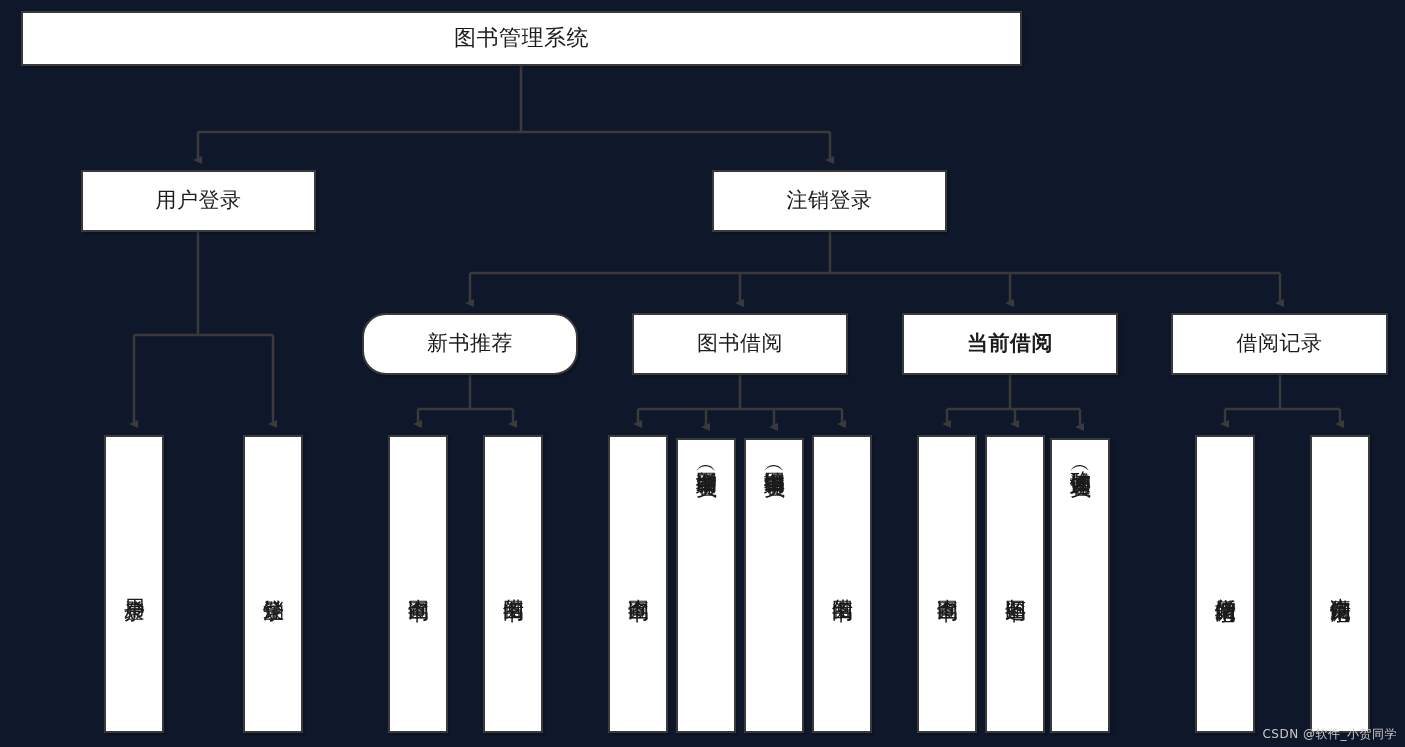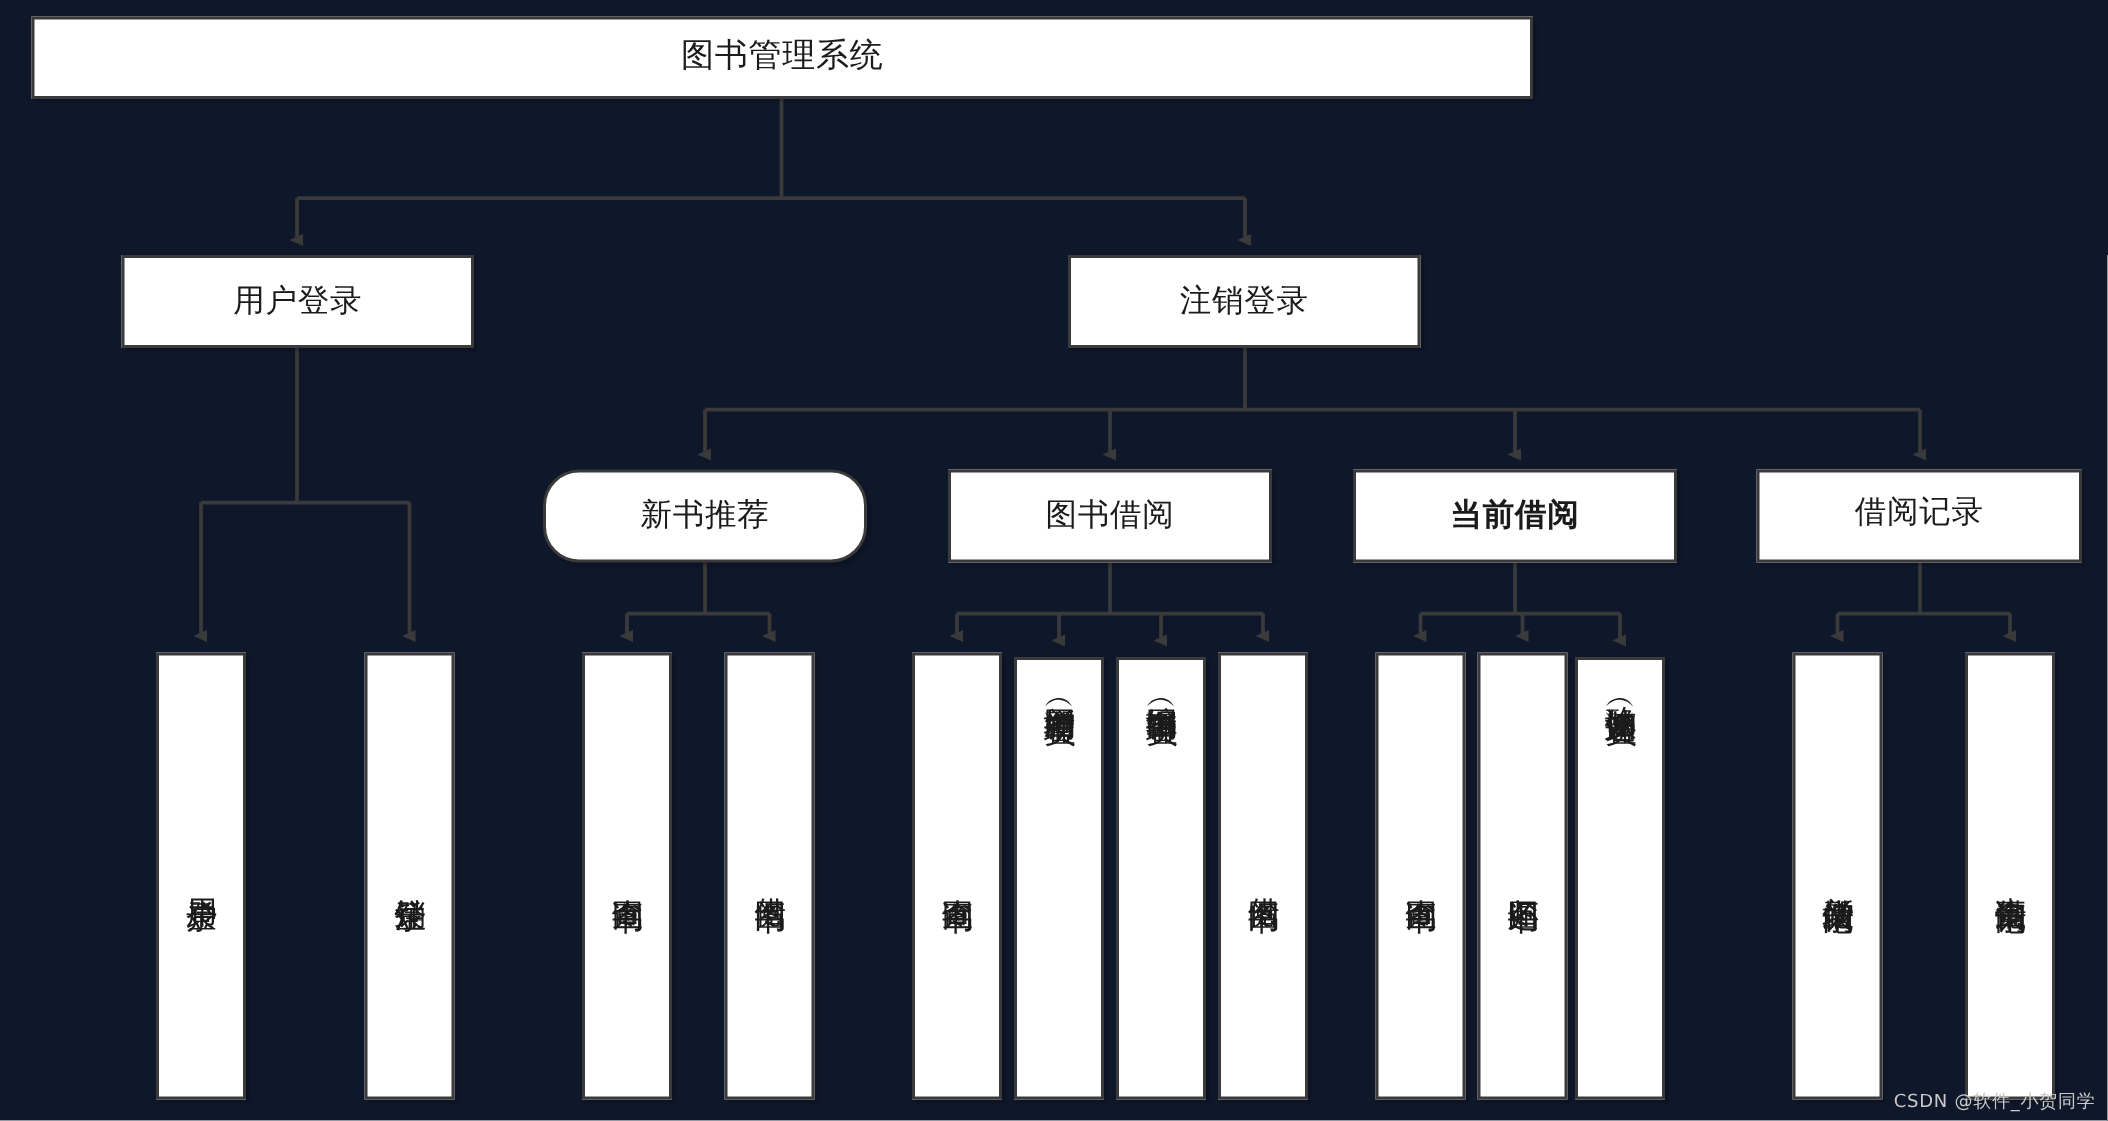--- a/index.html
+++ b/index.html
@@ -140,21 +140,21 @@
 
   <div class="node horiz" style="left:362px; top:313px; width:216px; height:62px;border-radius:24px;">
     <span>新书推荐</span>
   </div>
   <div class="node horiz" style="left:632px; top:313px; width:216px; height:62px;text-align:center;">
     <span>图书借阅</span>
   </div>
   <div class="node horiz" style="left:902px; top:313px; width:216px; height:62px;font-weight:bold;">
     <span>当前借阅</span>
   </div>
-  <div class="node horiz" style="left:1171px; top:313px; width:217px; height:62px;font-family:Liberation Mono, monospace;">
+  <div class="node horiz" style="left:1171px; top:313px; width:217px; height:62px;">
     <span>借阅记录</span>
   </div>
 
   <div class="node vert centered" style="left:104px; top:435px; width:60px; height:298px;">
     <span class="vlabel">用户登录</span>
   </div>
   <div class="node vert centered" style="left:243px; top:435px; width:60px; height:298px;">
     <span class="vlabel">注销登录</span>
   </div>
 

